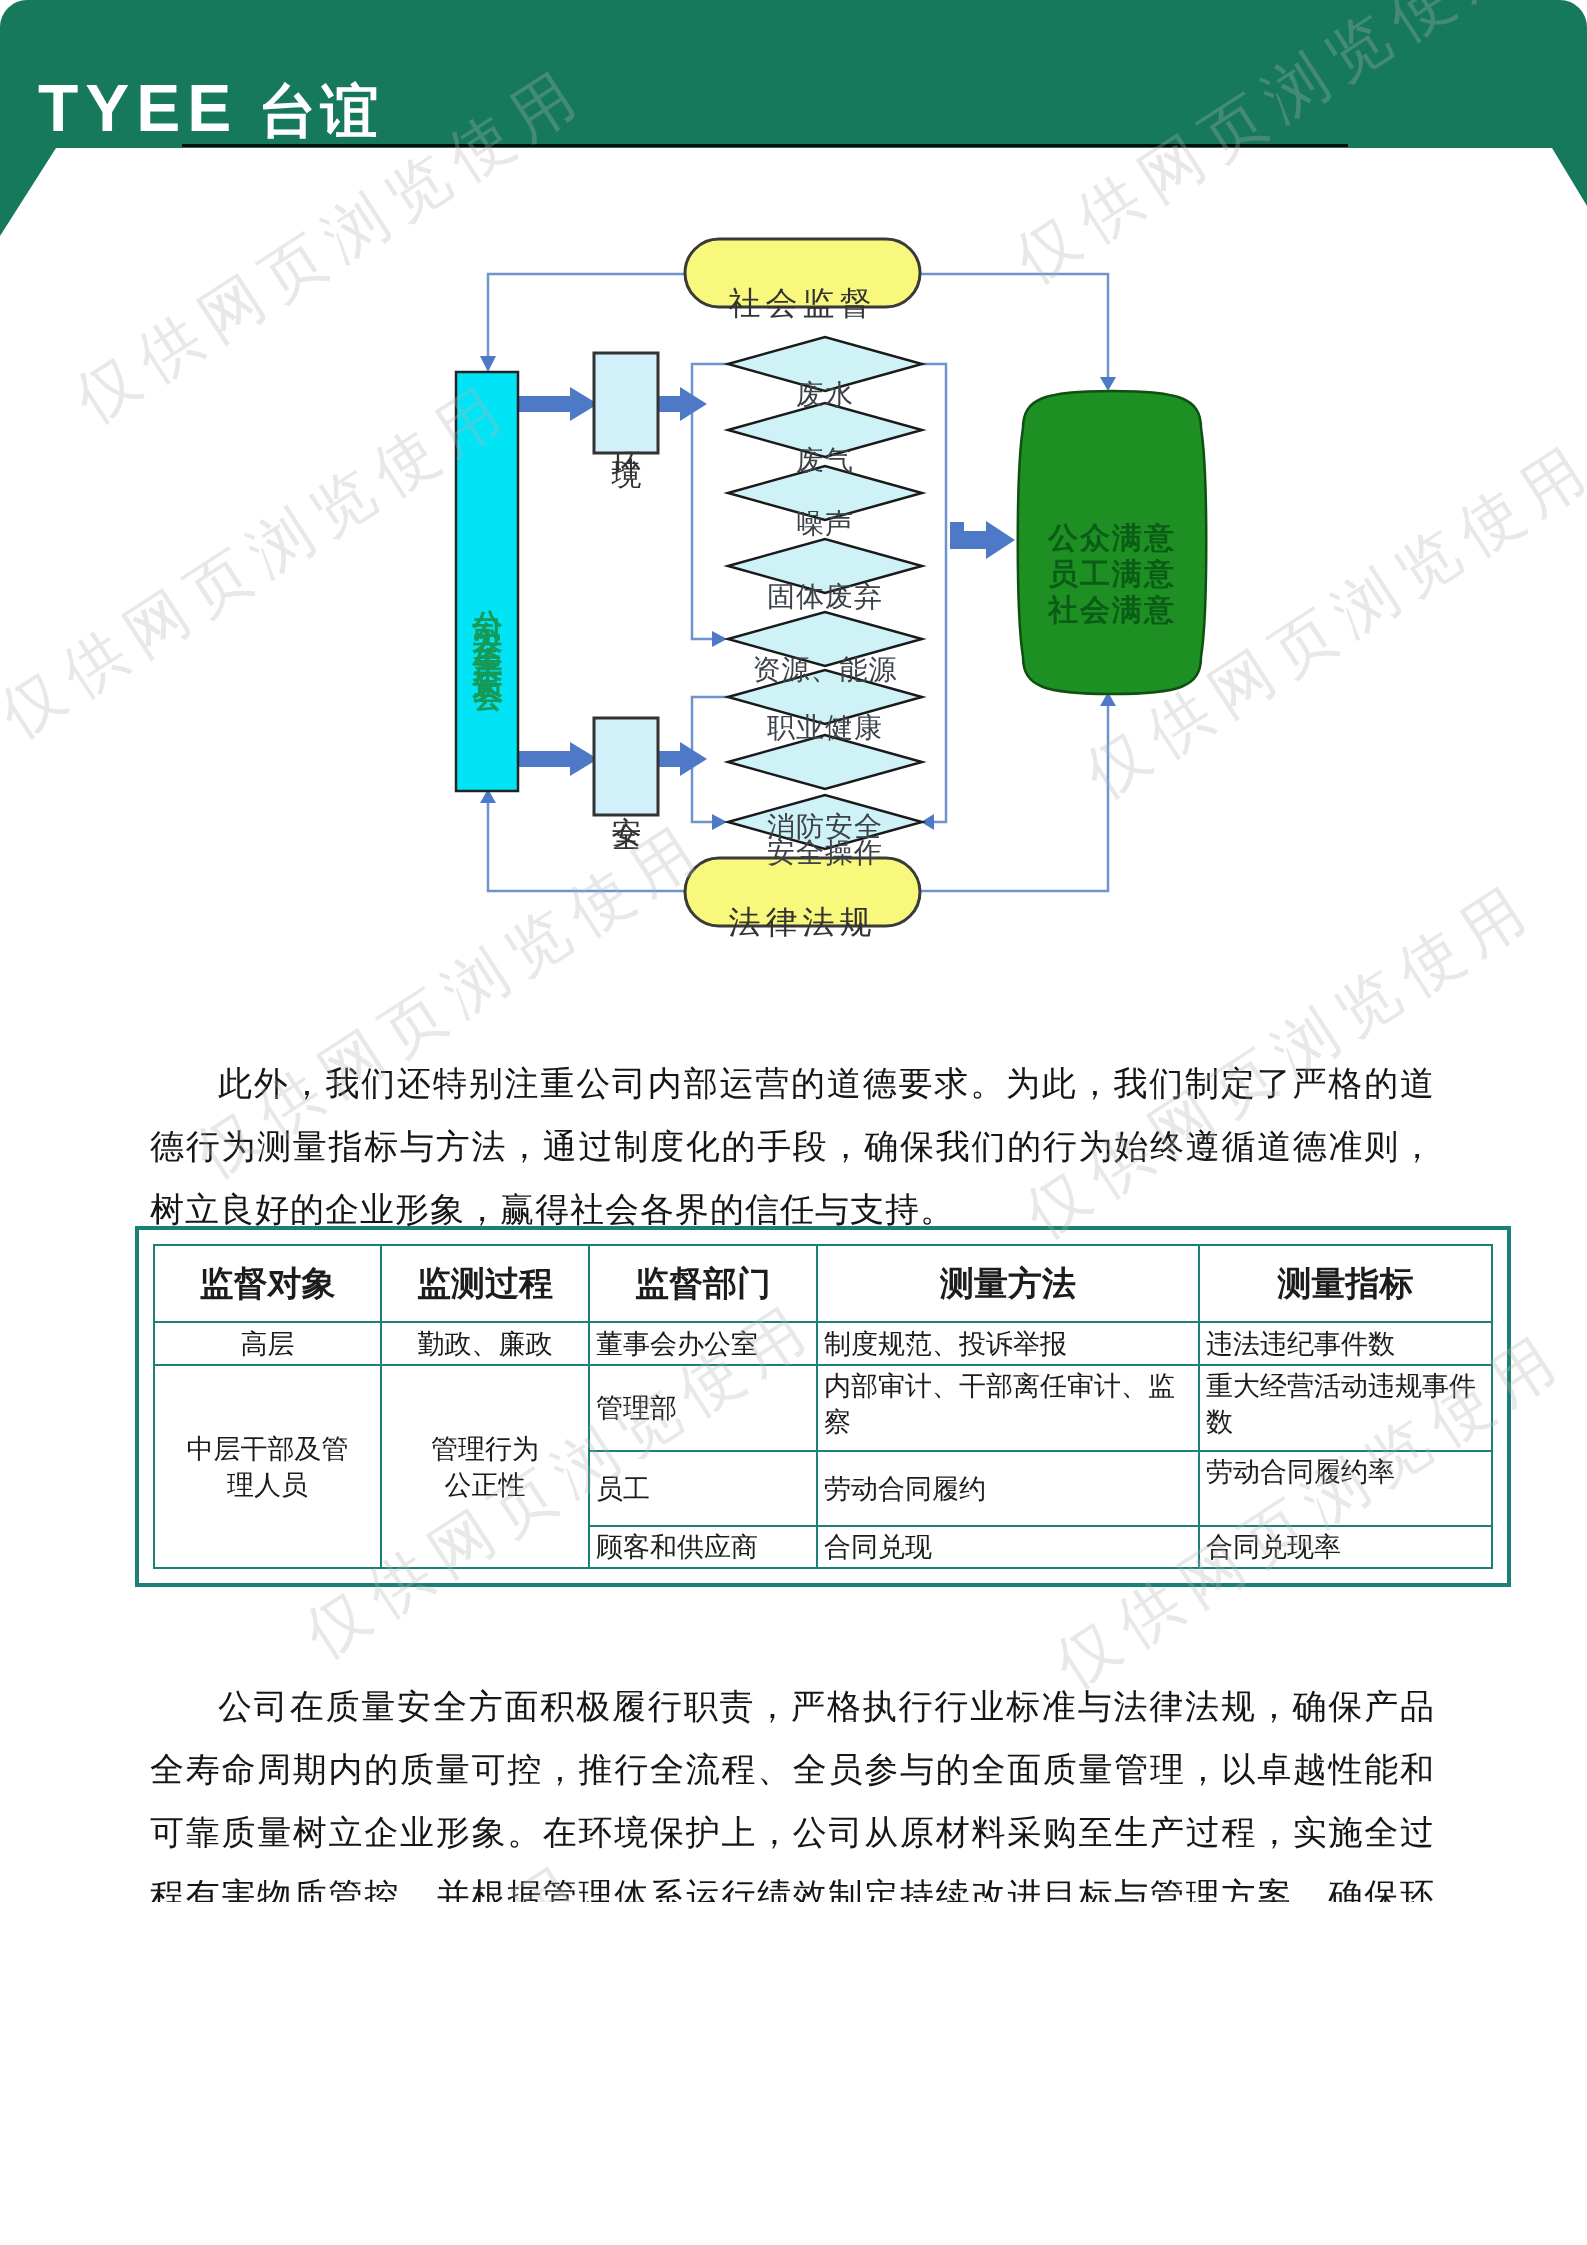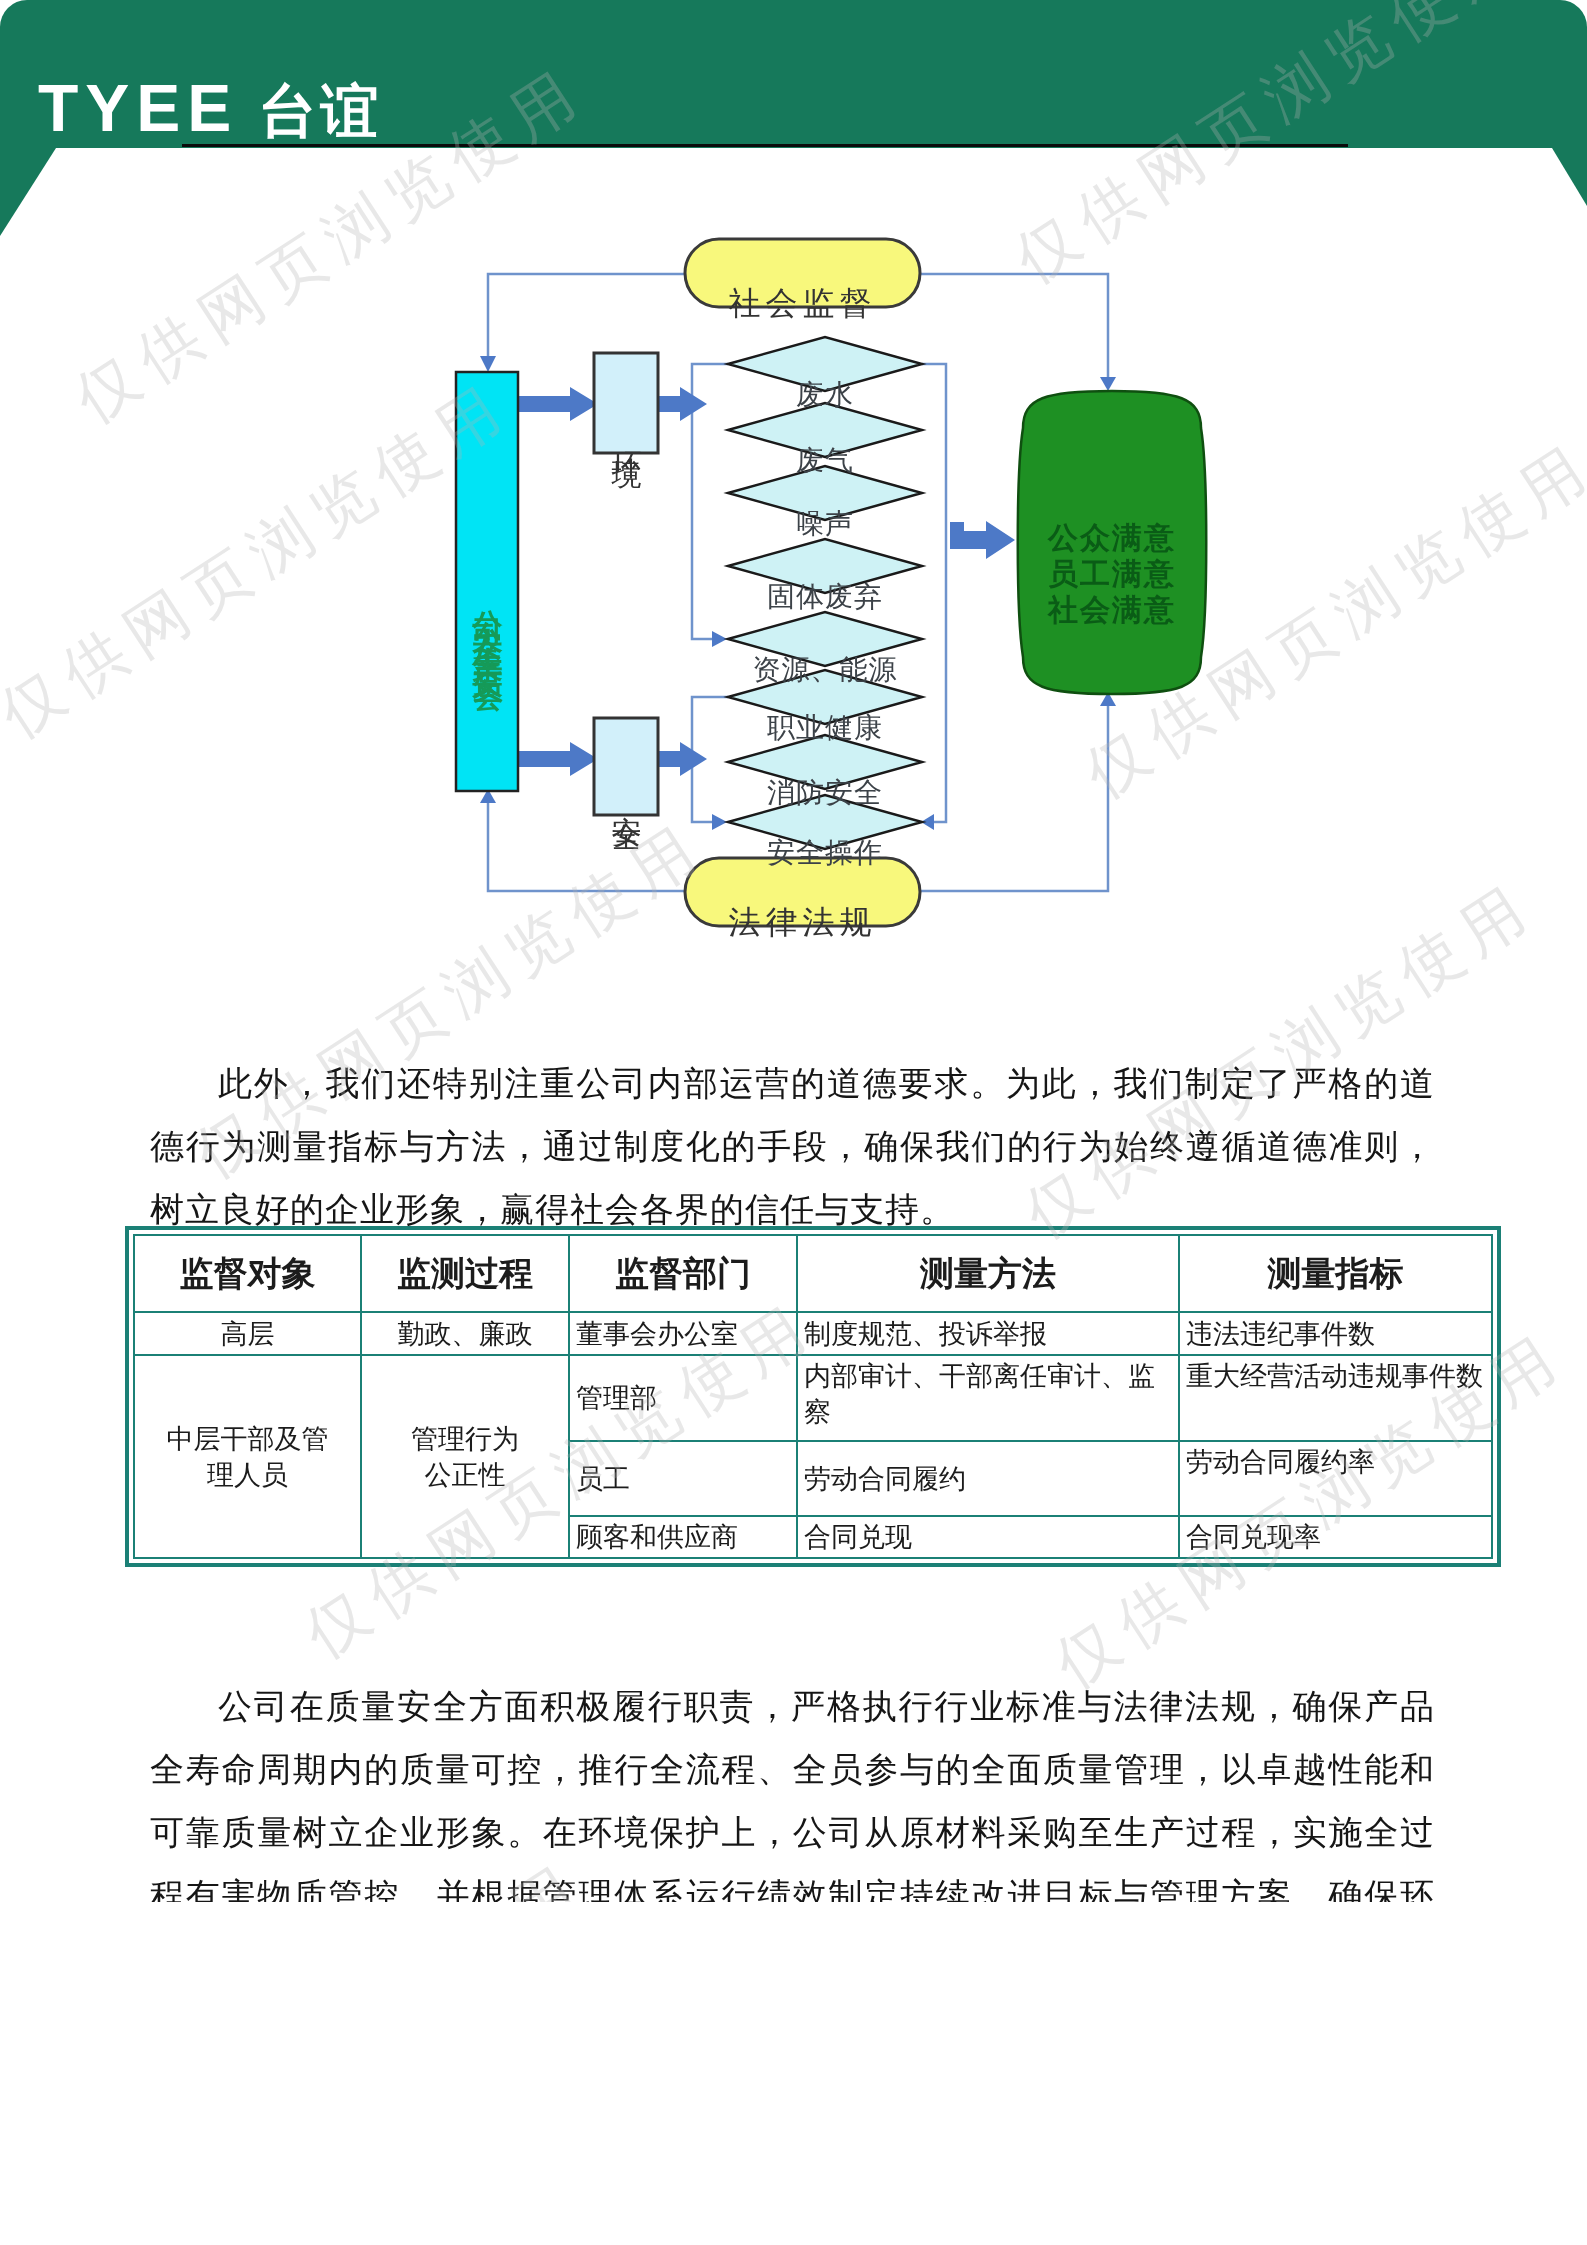--- a/index.html
+++ b/index.html
@@ -38,22 +38,22 @@
   .lbl-barrel{left:1019px;top:391px;width:186px;height:303px;font-size:30px;line-height:36px;
     color:#0a5c16;letter-spacing:2px;white-space:pre-line;font-weight:bold;}
 
   
   .para{position:absolute;left:150px;width:1285px;font-size:34px;line-height:63px;
     color:#161616;text-align:justify;text-indent:68px;letter-spacing:1px;}
   .para1{top:1018px;}
   .para2{top:1641px;}
 
   
-  .eth-table-wrap{position:absolute;left:125px;top:1226px;width:1376px;
-    border:4px solid #1B8076;padding:4px;box-sizing:border-box;background:#fff;}
+  .eth-table-wrap{position:absolute;left:135px;top:1226px;width:1376px;
+    border:4px solid #1B8076;padding:14px;box-sizing:border-box;background:#fff;}
   table.eth{width:100%;border-collapse:collapse;table-layout:fixed;}
   table.eth td,table.eth th{border:2px solid #1B8076;font-size:27px;color:#1c1c1c;
     padding:2px 6px;box-sizing:border-box;font-weight:normal;}
   table.eth th{font-weight:bold;font-size:34px;text-align:center;height:77px;}
   td.c{text-align:center;}
   td.l{text-align:left;padding-left:12px;}
   td.va-top{vertical-align:top;padding-top:6px;}
   .pre{white-space:pre-line;font-family:Liberation Mono, monospace;}
   tr.r1 td{height:43px;}
   tr.r2 td{height:86px;}
@@ -142,21 +142,21 @@
   <div class="flow-label lbl-barrel">公众满意
 员工满意
 社会满意</div>
 
   <div class="flow-label lbl-diamond" style="left:728px;top:344px;">废水</div>
   <div class="flow-label lbl-diamond" style="left:728px;top:410px;">废气</div>
   <div class="flow-label lbl-diamond" style="left:728px;top:473px;">噪声</div>
   <div class="flow-label lbl-diamond" style="left:728px;top:546px;">固体废弃</div>
   <div class="flow-label lbl-diamond" style="left:728px;top:619px;">资源、能源</div>
   <div class="flow-label lbl-diamond" style="left:728px;top:677px;">职业健康</div>
-  <div class="flow-label lbl-diamond" style="left:728px;top:742px;">消防安全</div>
+  <div class="flow-label lbl-diamond" style="left:728px;top:776px;">消防安全</div>
   <div class="flow-label lbl-diamond" style="left:728px;top:802px;">安全操作</div>
 
   <p class="para para1">此外，我们还特别注重公司内部运营的道德要求。为此，我们制定了严格的道德行为测量指标与方法，通过制度化的手段，确保我们的行为始终遵循道德准则，树立良好的企业形象，赢得社会各界的信任与支持。</p>
 
   <div class="eth-table-wrap">
     <table class="eth">
       <colgroup>
           <col style="width:227px">
           <col style="width:208px">
           <col style="width:228px">

